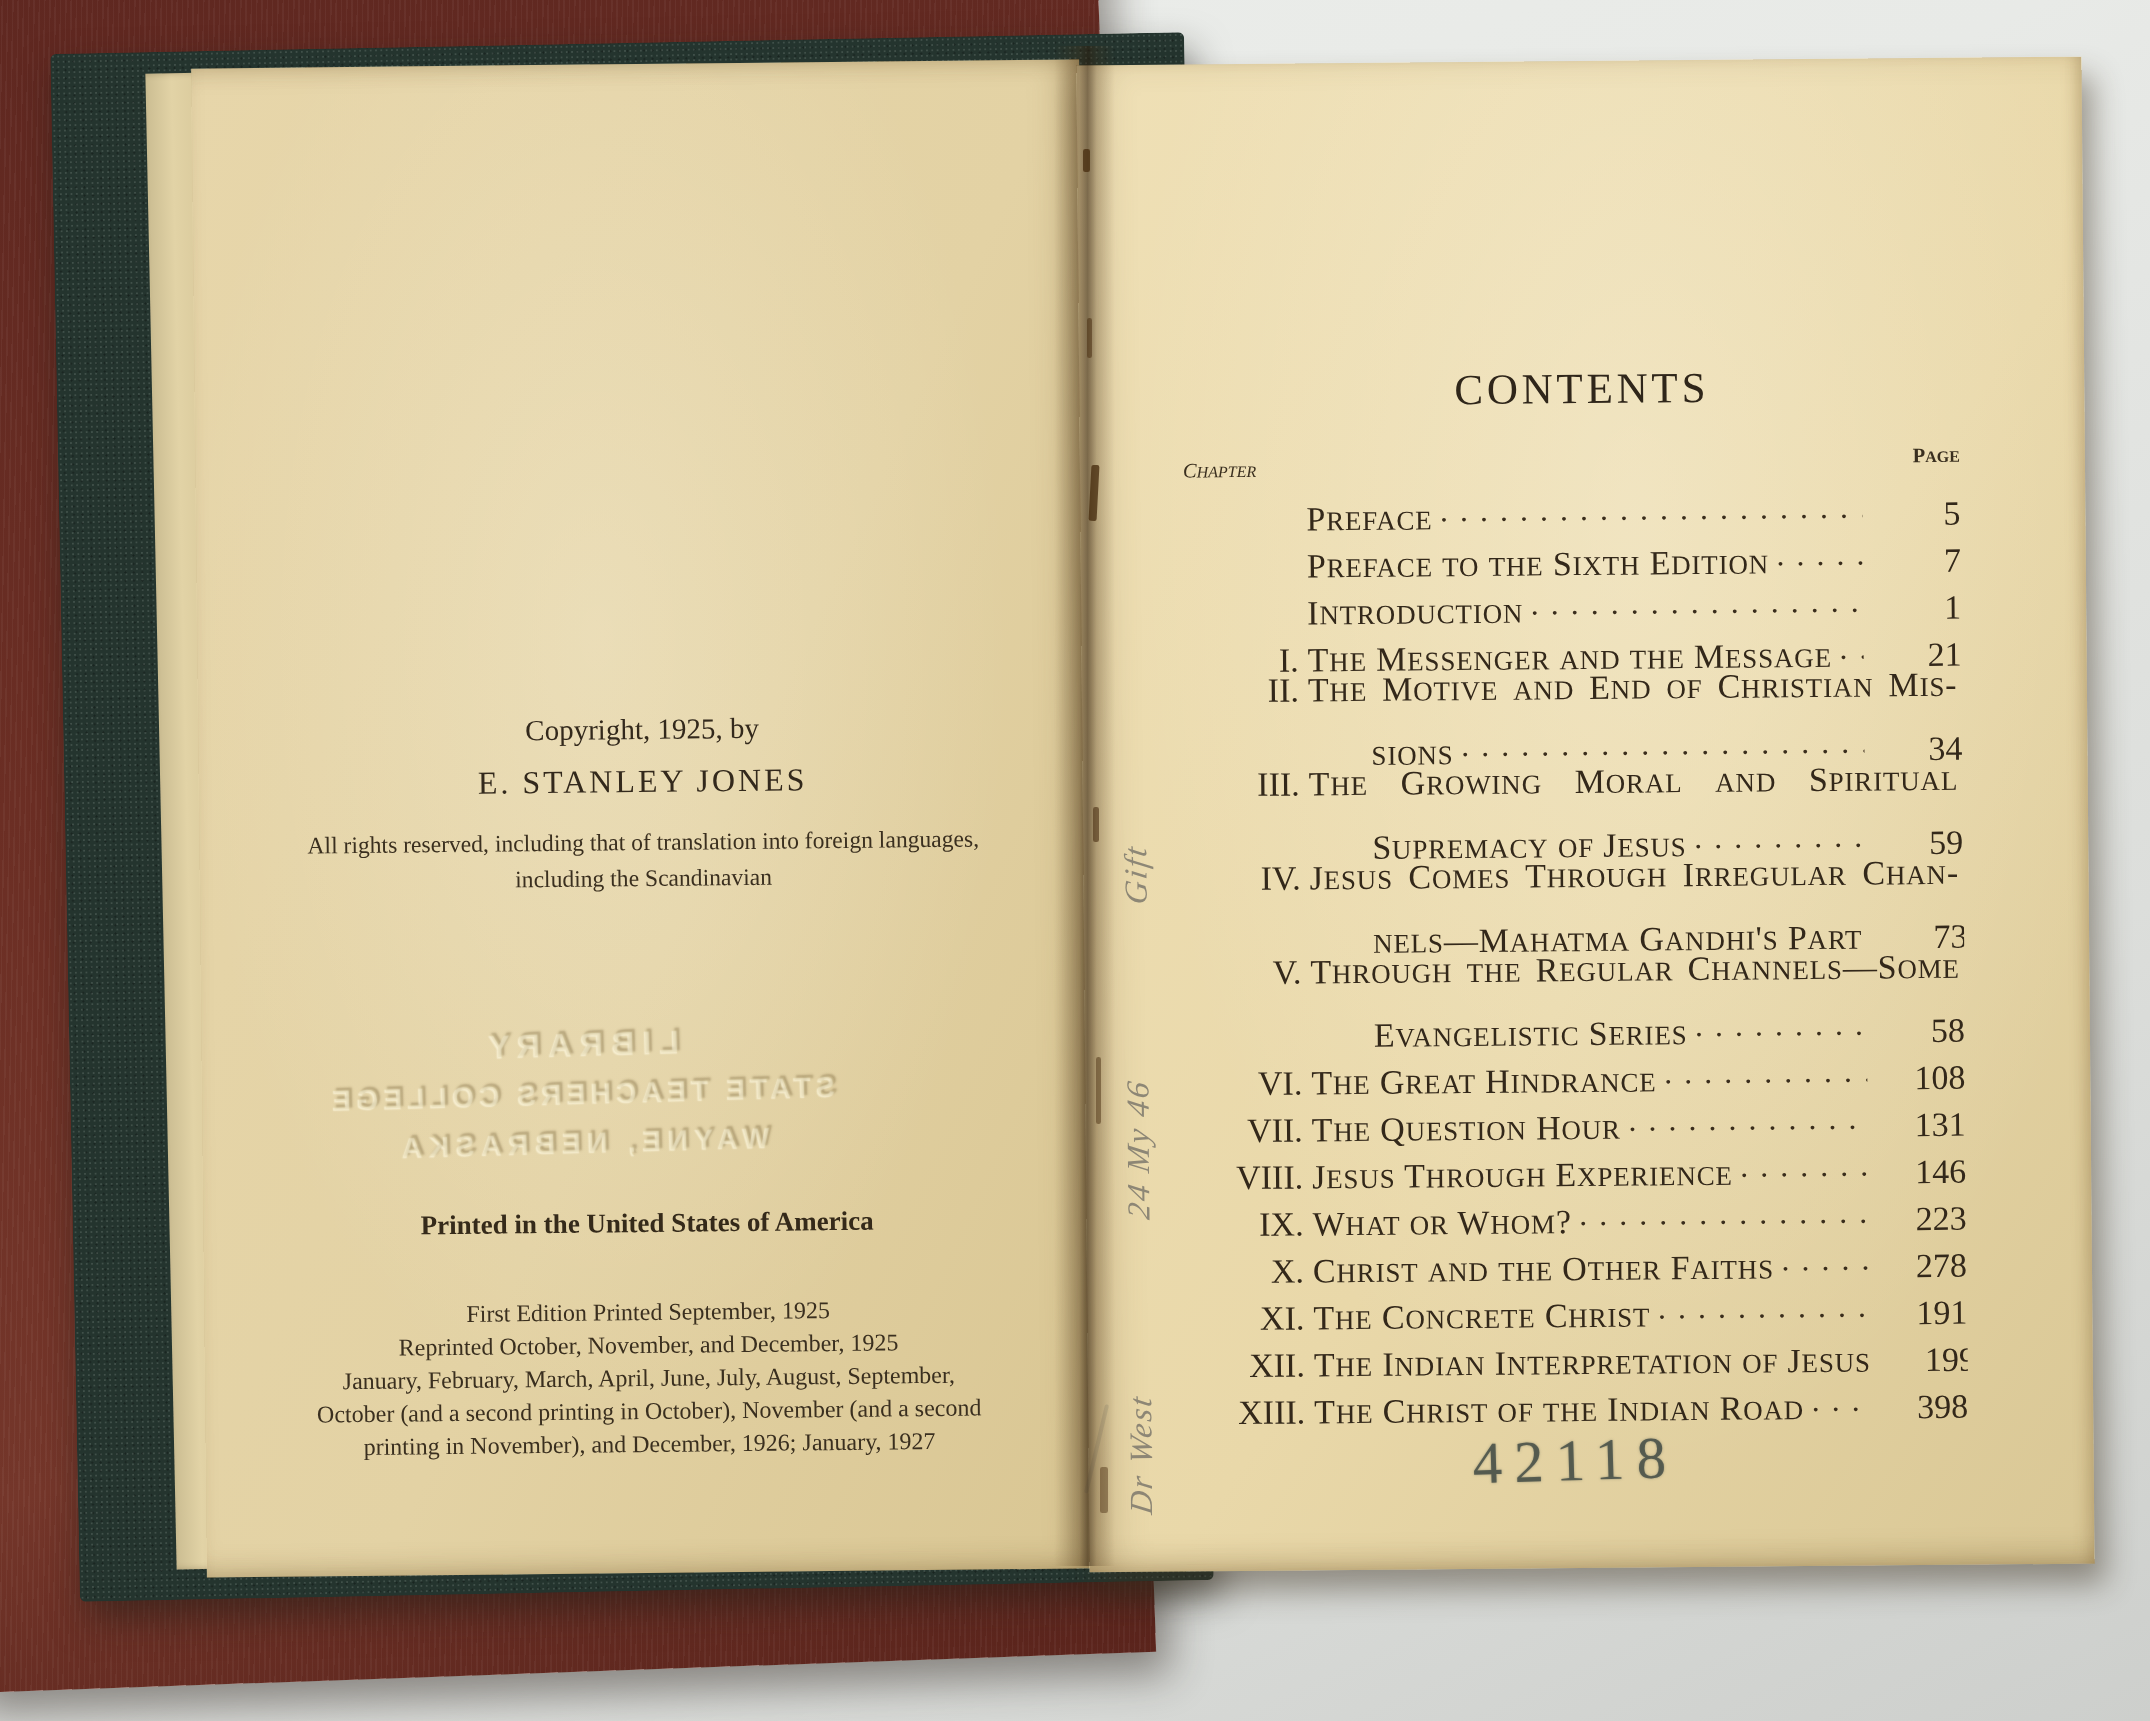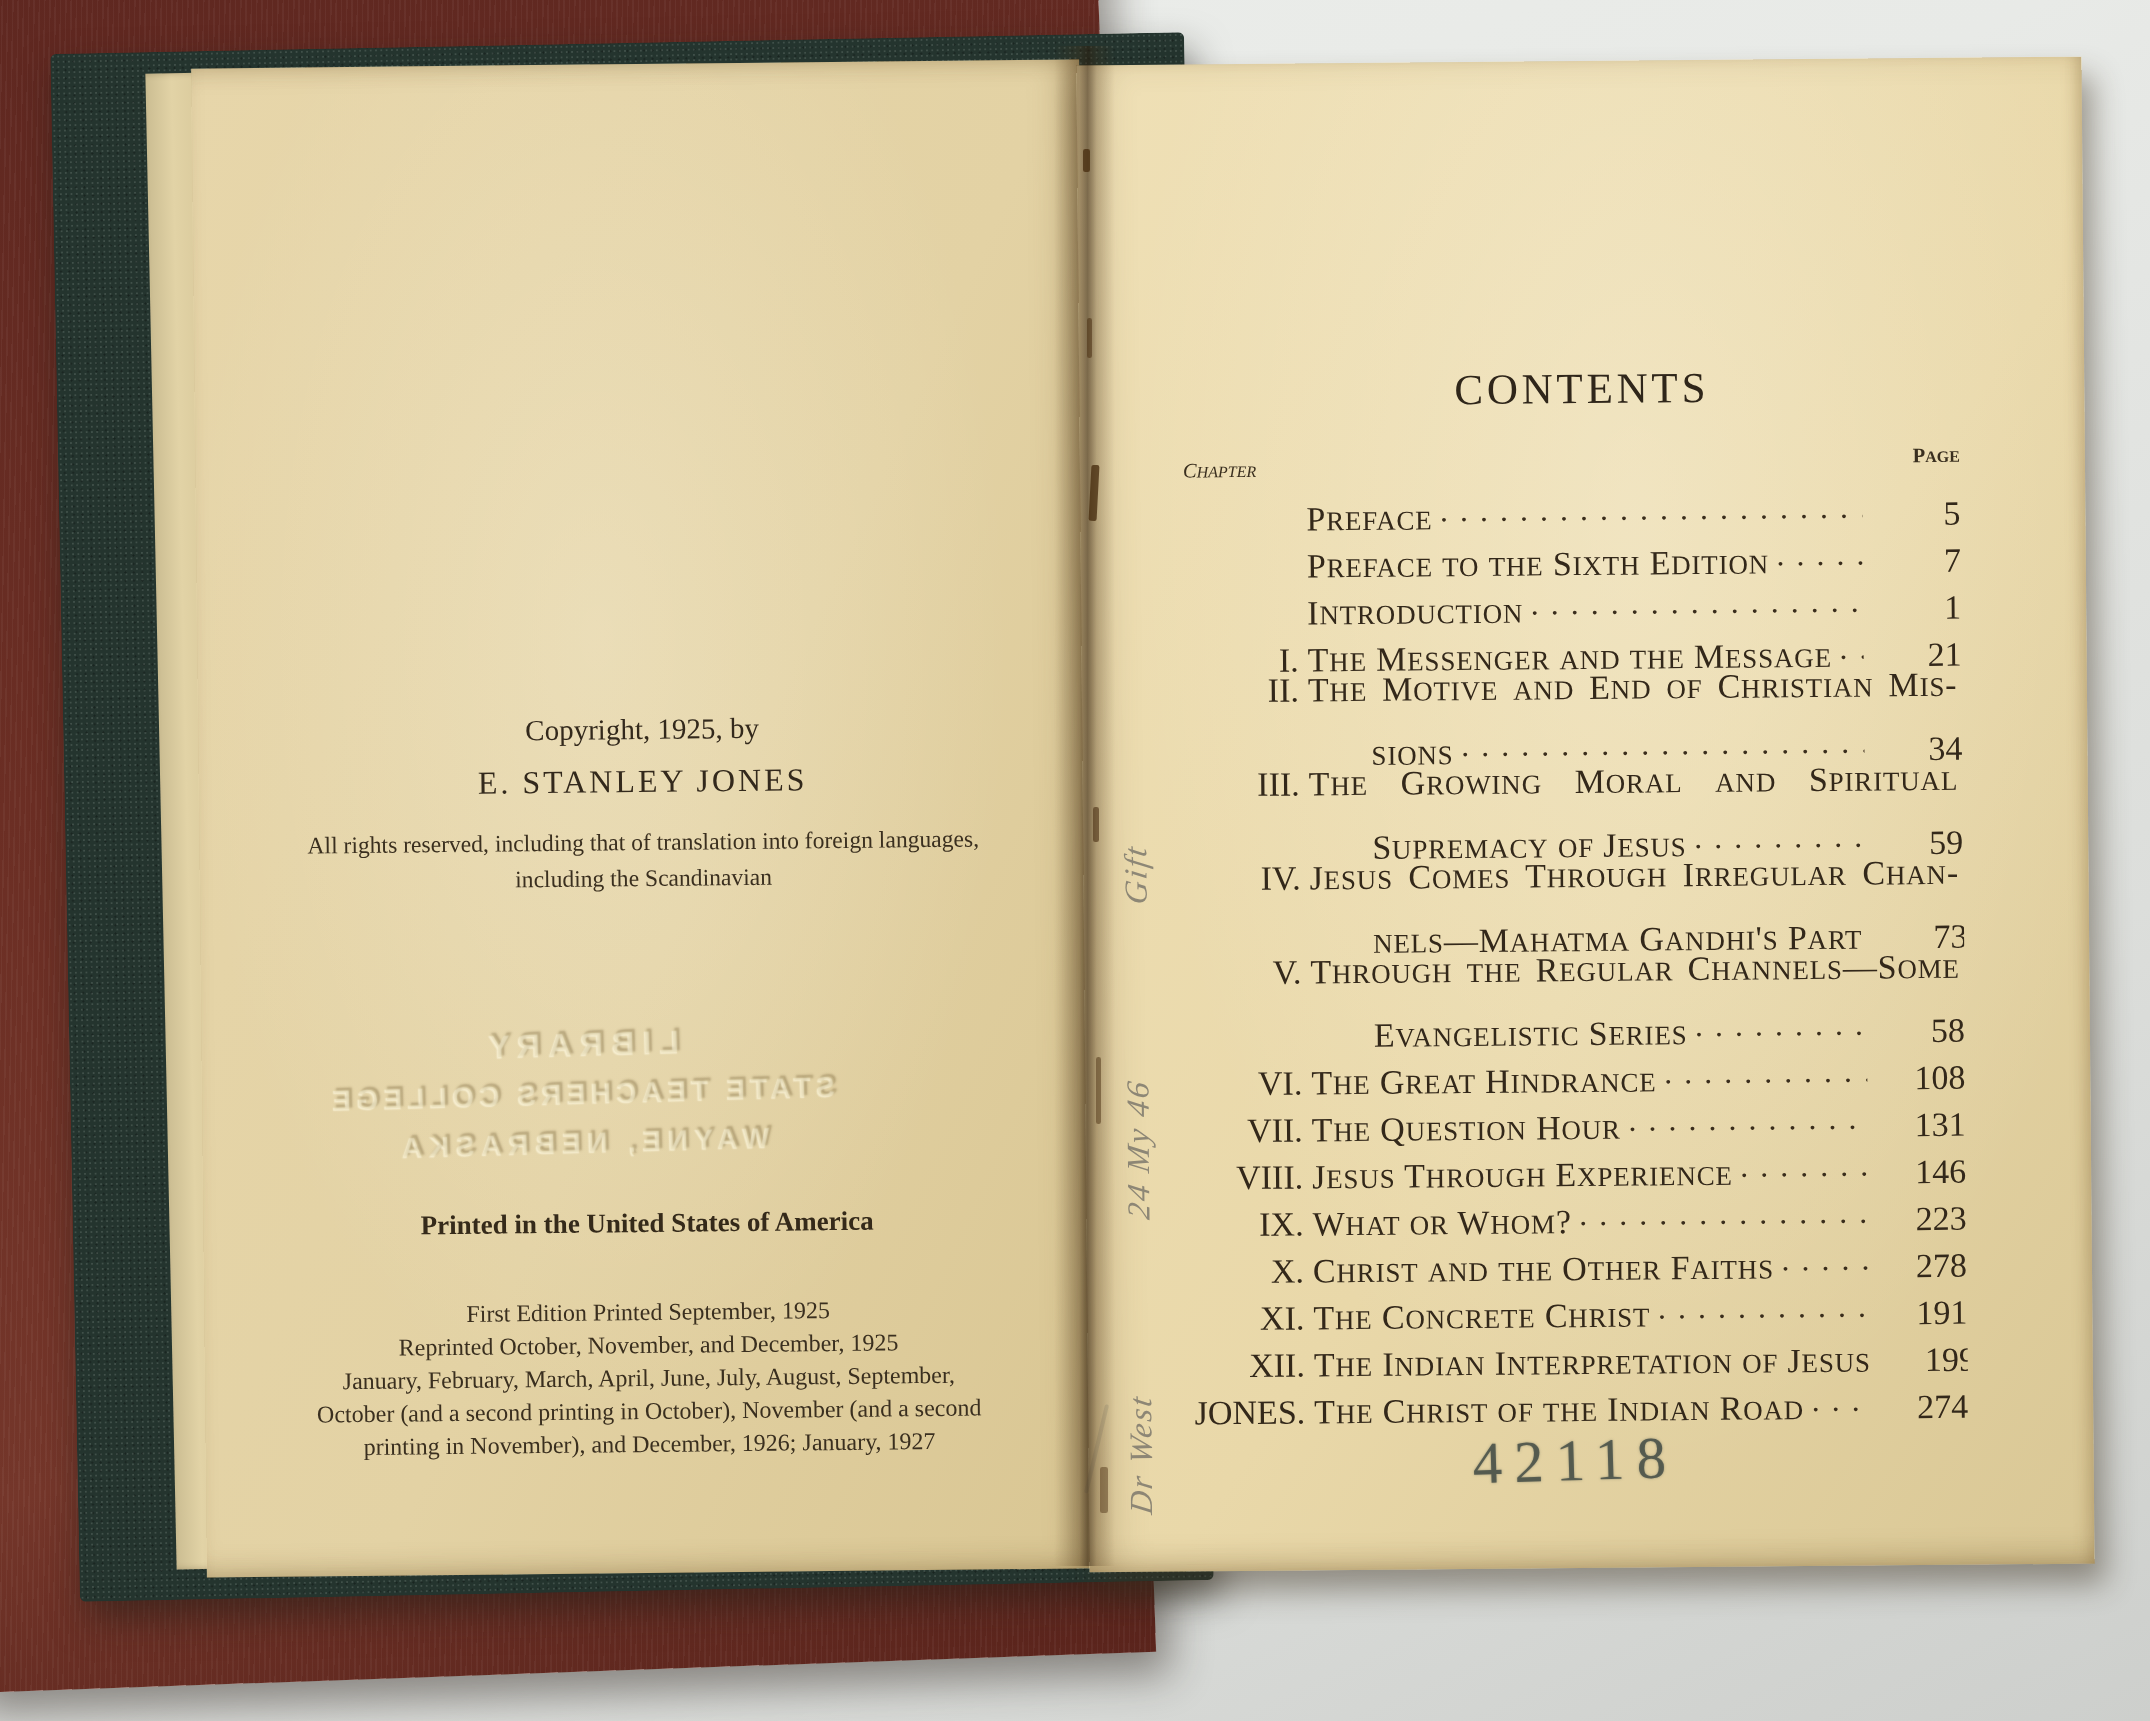--- a/index.html
+++ b/index.html
@@ -276,25 +276,25 @@
         </div>
         <div class="line">
           <span class="num">XII.</span>
           <div class="body">
             <span class="t smallcaps">T<span class="s">H</span><span class="s">E</span> I<span class="s">N</span><span class="s">D</span><span class="s">I</span><span class="s">A</span><span class="s">N</span> I<span class="s">N</span><span class="s">T</span><span class="s">E</span><span class="s">R</span><span class="s">P</span><span class="s">R</span><span class="s">E</span><span class="s">T</span><span class="s">A</span><span class="s">T</span><span class="s">I</span><span class="s">O</span><span class="s">N</span> <span class="s">O</span><span class="s">F</span> J<span class="s">E</span><span class="s">S</span><span class="s">U</span><span class="s">S</span></span>
             <span class="leader"></span>
             <span class="pg">199</span>
           </div>
         </div>
         <div class="line">
-          <span class="num">JONES.</span>
+          <span class="num">XIII.</span>
           <div class="body">
             <span class="t smallcaps">T<span class="s">H</span><span class="s">E</span> C<span class="s">H</span><span class="s">R</span><span class="s">I</span><span class="s">S</span><span class="s">T</span> <span class="s">O</span><span class="s">F</span> <span class="s">T</span><span class="s">H</span><span class="s">E</span> I<span class="s">N</span><span class="s">D</span><span class="s">I</span><span class="s">A</span><span class="s">N</span> R<span class="s">O</span><span class="s">A</span><span class="s">D</span></span>
             <span class="leader"></span>
-            <span class="pg">274</span>
+            <span class="pg">398</span>
           </div>
         </div>
       </div>
     <div class="accession">42118</div>
     <div class="inscription" id="inscription">
         <span>Dr West</span>
         <span>24 My 46</span>
         <span>Gift</span>
       </div>
     <div class="mark" style="left:6px;top:1338px;width:3.8px;height:91px;transform:rotate(14deg);opacity:.4;"></div>

